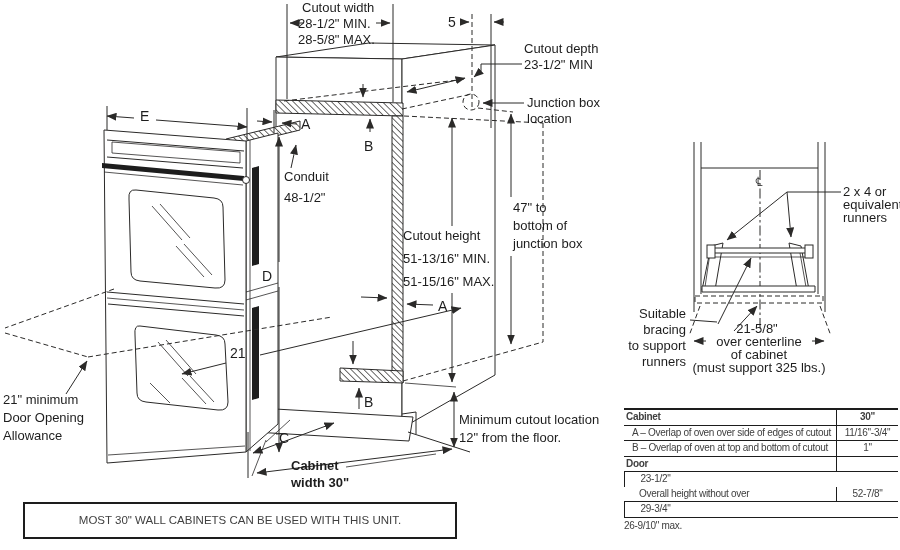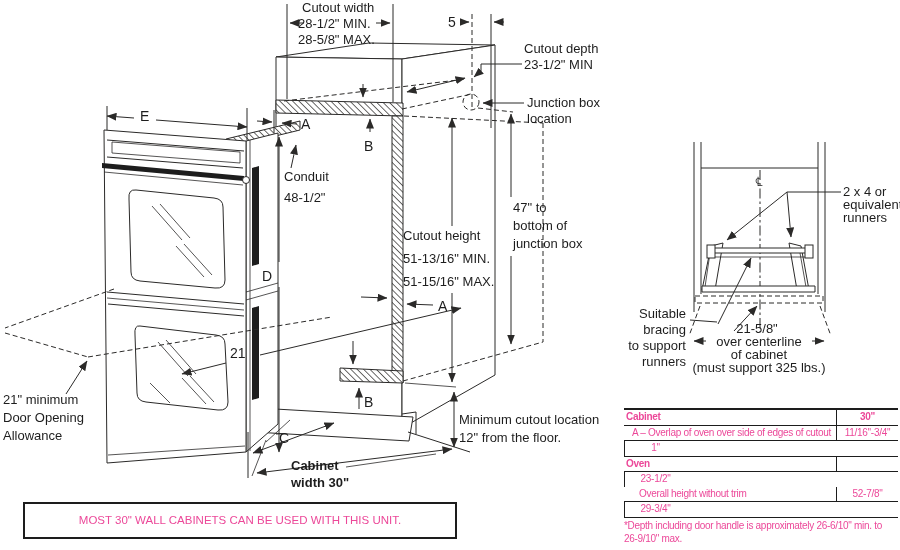--- a/index.html
+++ b/index.html
@@ -1,17 +1,17 @@
 <!DOCTYPE html>
 <html><head>
 <meta charset="utf-8">
 <style>
   html,body{margin:0;padding:0;background:#fff;}
   .stage{position:relative;width:900px;height:550px;background:#fff;overflow:hidden;
-         font-family:"Liberation Sans",sans-serif;color:#ec4899;}
+         font-family:"Liberation Sans",sans-serif;color:#404040;}
   svg.art{position:absolute;left:0;top:0;}
   svg text{font-family:"Liberation Sans",sans-serif;font-size:13px;fill:#1d1d1d;}
   svg text.t14{font-size:14px;}
   svg text.b{font-weight:bold;}
   svg text.mid{text-anchor:middle;}
   svg text.end{text-anchor:end;}
   .ln{stroke:#2b2a29;stroke-width:1;fill:none;}
   .lnw{stroke:#2b2a29;stroke-width:1;fill:#ffffff;}
   .hat{stroke:#2b2a29;stroke-width:1;fill:url(#hatch);}
   .dsh{stroke-dasharray:5 3;}
@@ -266,39 +266,39 @@
   <div class="spec">
     <div class="srow first bold">
       <div class="lab">Cabinet</div>
       <div class="val">30"</div>
     </div>
     <div class="srow thick">
       <div class="lab ind">A – Overlap of oven over side of edges of cutout</div>
       <div class="val">11/16"-3/4"</div>
     </div>
     <div class="srow">
+      <div class="lab ind">B – Overlap of oven at top and bottom of cutout</div>
       <div class="val">1"</div>
     </div>
     <div class="srow thick bold">
-      <div class="lab">Oven</div>
+      <div class="lab">Door</div>
       <div class="val"></div>
     </div>
     <div class="srow thick">
       <div class="val">23-1/2"</div>
     </div>
     <div class="srow nb">
-      <div class="lab ind2">Overall height without trim</div>
+      <div class="lab ind2">Overall height without over</div>
       <div class="val">52-7/8"</div>
     </div>
     <div class="srow">
       <div class="val">29-3/4"</div>
     </div>
   </div>
   <div class="foot">
-    <div>*Depth including door handle is approximately 26-6/10" min. to</div>
     <div>26-9/10" max.</div>
   </div>
 
   <div class="note">
     <div>MOST 30" WALL CABINETS CAN BE USED WITH THIS UNIT.</div>
   </div>
 
 </div>
 
 </body></html>

